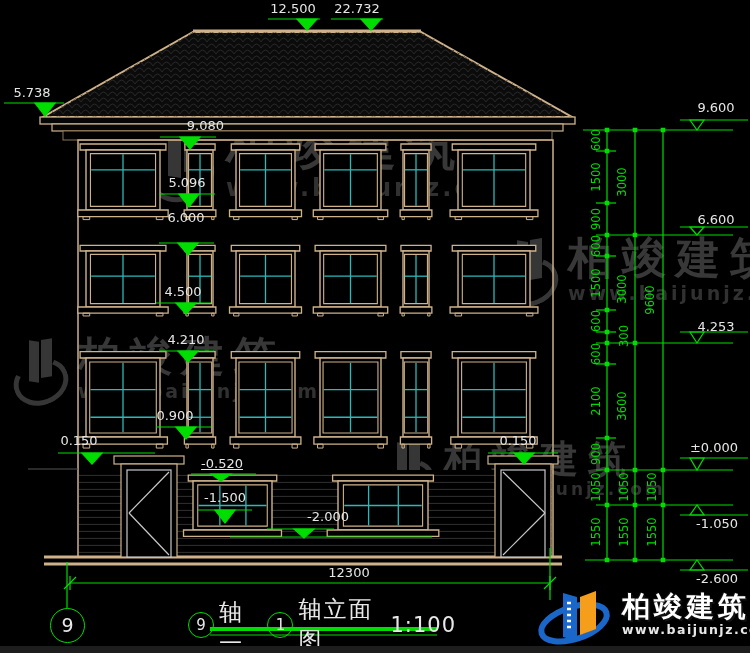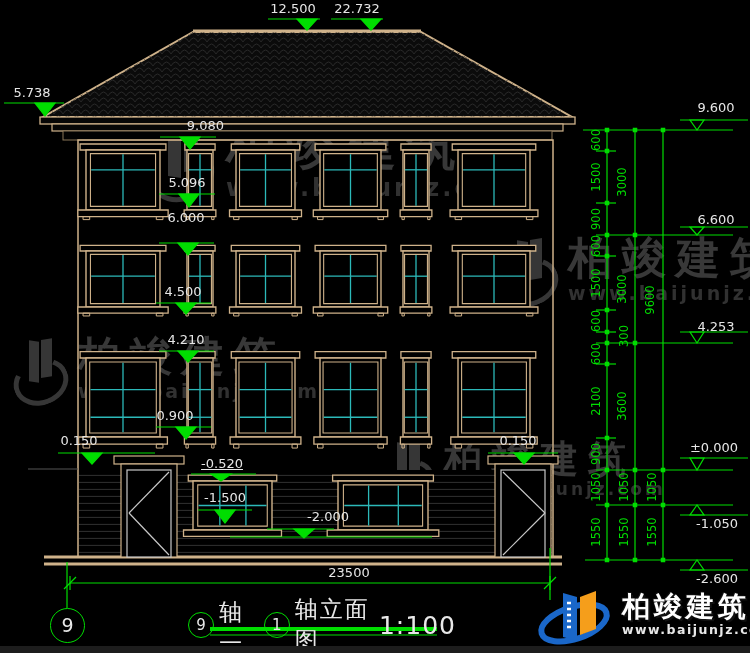--- a/index.html
+++ b/index.html
@@ -20,21 +20,21 @@
   #drawing{position:absolute;left:0;top:0;z-index:2;}
   
   .lbl{position:absolute;z-index:3;color:#e6e6e6;font-size:13px;text-align:center;
        white-space:nowrap;line-height:1.1;}
   .glbl{position:absolute;z-index:3;color:#00dd00;font-size:11.5px;white-space:nowrap;
         transform:translate(-50%,-50%) rotate(-90deg);}
   
   .titlebar{position:absolute;left:188px;top:594px;width:268px;display:flex;align-items:center;
             justify-content:center;gap:5px;z-index:3;color:#e8e8e8;}
   .tseg{font-size:23px;letter-spacing:2px;}
-  .tscale{font-size:25px;letter-spacing:1px;}
+  .tscale{font-size:21px;letter-spacing:1px;}
   .tbubble{width:24px;height:24px;border:1.6px solid #00dd00;border-radius:50%;color:#e8e8e8;
            font-size:15px;line-height:24px;text-align:center;flex:0 0 auto;}
   .axis-bubble{position:absolute;left:50px;top:608px;width:33px;height:33px;border:1.6px solid #00dd00;
            border-radius:50%;color:#e8e8e8;font-size:19px;line-height:33px;text-align:center;z-index:3;}
   
   .brand{position:absolute;left:536px;top:581px;display:flex;align-items:center;gap:6px;z-index:4;}
   .brand .txtcol{display:flex;flex-direction:column;line-height:1;}
   .brand .zh{font-size:28px;font-weight:bold;color:#fff;letter-spacing:4px;
              text-shadow:2px 2px 0 #111,-1px -1px 0 #111;}
   .brand .url{font-size:12.5px;font-weight:bold;color:#e8e8e8;letter-spacing:1.5px;margin-top:3px;}
@@ -302,21 +302,21 @@
   <div class="lbl" style="left:486px;top:434px;width:64px;">0.150</div>
   <div class="lbl" style="left:188px;top:457px;width:68px;text-decoration:underline;">-0.520</div>
   <div class="lbl" style="left:196px;top:491px;width:58px;">-1.500</div>
   <div class="lbl" style="left:266px;top:510px;width:68px;margin-left:28px;">-2.000</div>
   <div class="lbl" style="left:686px;top:101px;width:60px;">9.600</div>
   <div class="lbl" style="left:686px;top:213px;width:60px;">6.600</div>
   <div class="lbl" style="left:686px;top:320px;width:60px;">4.253</div>
   <div class="lbl" style="left:680px;top:441px;width:68px;">±0.000</div>
   <div class="lbl" style="left:684px;top:517px;width:66px;">-1.050</div>
   <div class="lbl" style="left:684px;top:572px;width:66px;">-2.600</div>
-  <div class="lbl" style="left:315px;top:566px;width:68px;">23500</div>
+  <div class="lbl" style="left:315px;top:566px;width:68px;">12300</div>
 
   <div class="glbl" style="left:596px;top:140px;">600</div>
   <div class="glbl" style="left:596px;top:177px;">1500</div>
   <div class="glbl" style="left:596px;top:219px;">900</div>
   <div class="glbl" style="left:596px;top:246px;">600</div>
   <div class="glbl" style="left:596px;top:283px;">1500</div>
   <div class="glbl" style="left:596px;top:321px;">600</div>
   <div class="glbl" style="left:624px;top:336px;">300</div>
   <div class="glbl" style="left:596px;top:354px;">600</div>
   <div class="glbl" style="left:596px;top:401px;">2100</div>

